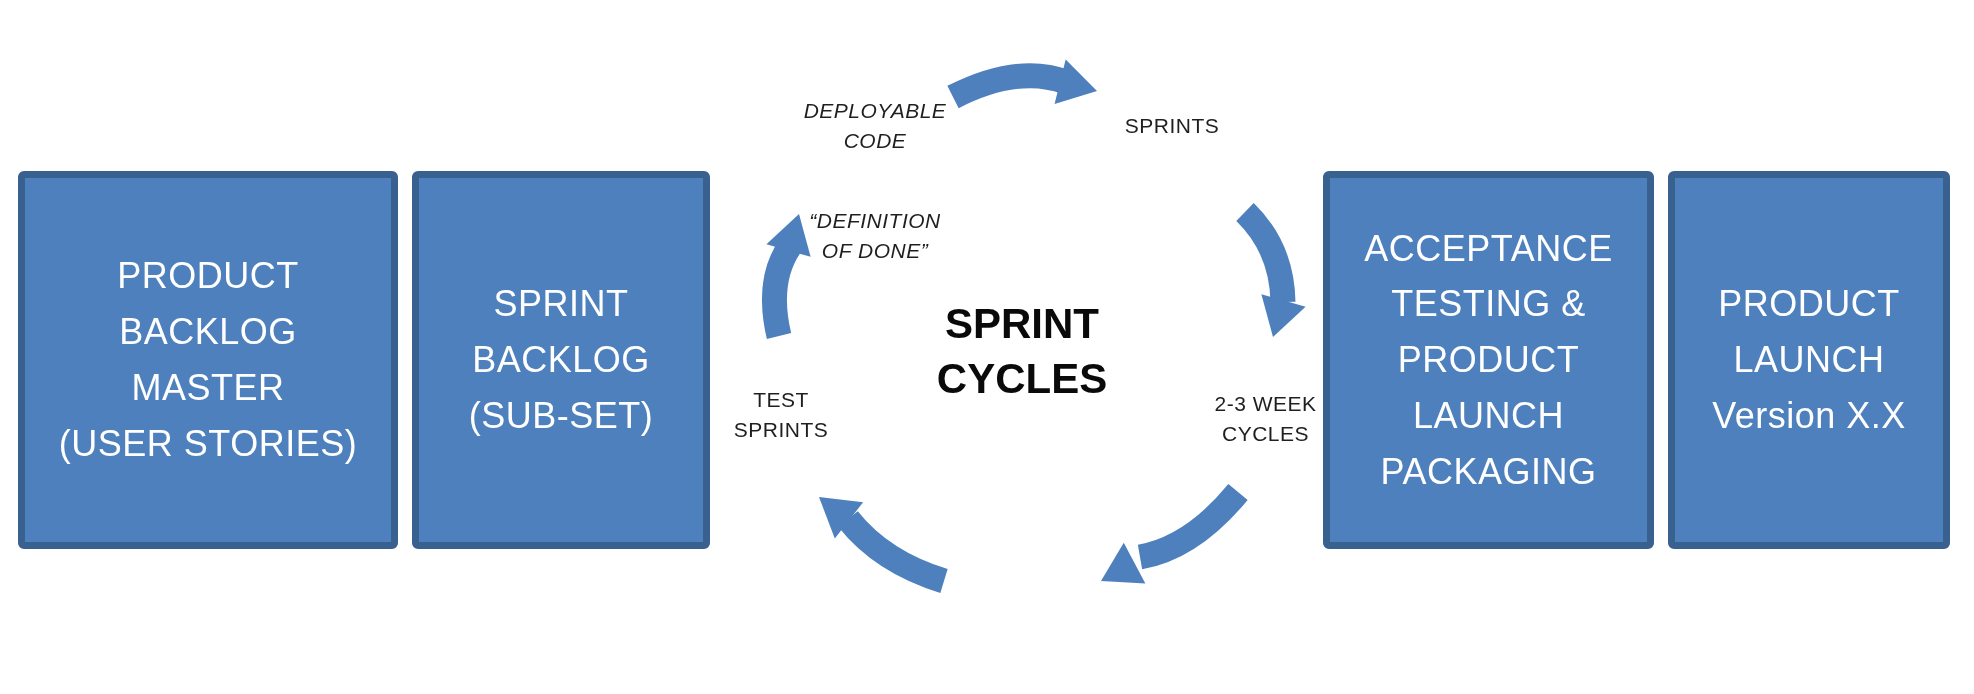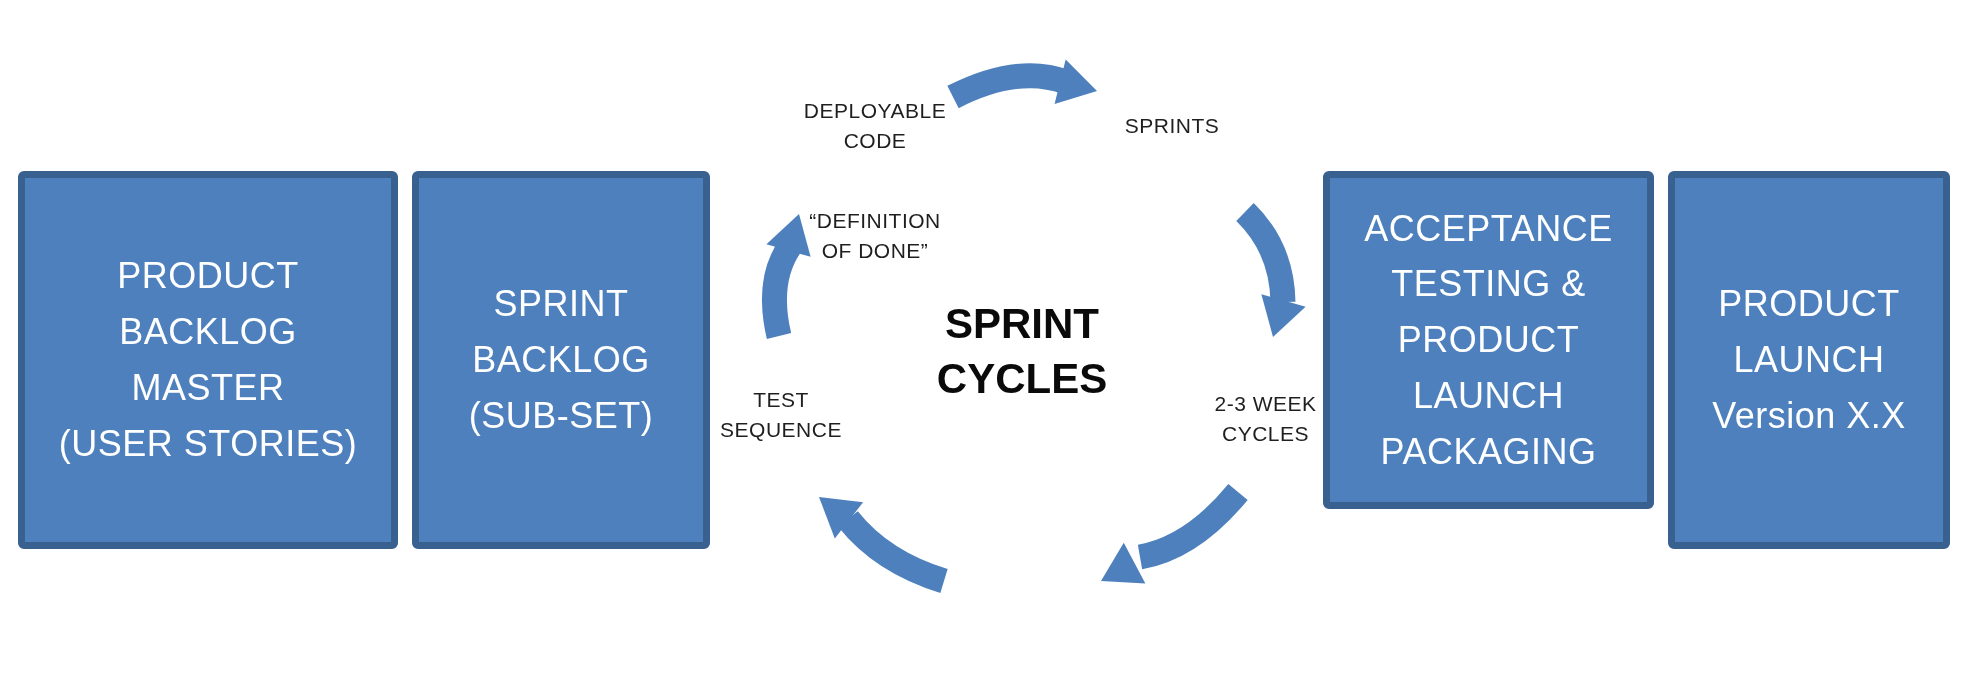--- a/index.html
+++ b/index.html
@@ -24,21 +24,21 @@
   .box-label {
     color: var(--box-text, #ffffff);
     font-size: 36px;
     line-height: 1.55;
     letter-spacing: 0.5px;
     text-align: center;
     white-space: pre-line;
   }
   .box1 { left: 18px;   top: 171px; width: 380px; height: 378px; }
   .box2 { left: 412px;  top: 171px; width: 298px; height: 378px; }
-  .box3 { left: 1323px; top: 171px; width: 331px; height: 338px; align-items: center; }
+  .box3 { left: 1323px; top: 171px; width: 331px; height: 378px; align-items: center; }
   .box4 { left: 1668px; top: 171px; width: 282px; height: 378px; }
 
   .arrows { position: absolute; left: 0; top: 0; width: 1974px; height: 694px; }
   .arrow-band { stroke: var(--arrow, #4d80bd); stroke-width: 25; fill: none; }
   .arrow-head { fill: var(--arrow, #4d80bd); }
 
   .cycle-title {
     position: absolute;
     left: 932px; top: 297px; width: 180px;
     text-align: center;
@@ -50,21 +50,21 @@
   }
   .small-label {
     position: absolute;
     font-size: 21px;
     line-height: 1.43;
     letter-spacing: 0.5px;
     text-align: center;
     color: var(--label-text, #1f1f1f);
     white-space: pre-line;
   }
-  .lbl-deploy  { left: 775px;  top: 66px;  width: 200px; }
+  .lbl-deploy  { left: 775px;  top: 66px;  width: 200px; font-style: italic; }
   .lbl-dod     { margin-top: 20px; }
   .lbl-sprints { left: 1117px; top: 111px; width: 110px; }
   .lbl-weeks   { left: 1193px; top: 389px; width: 145px; }
   .lbl-rapid   { left: 924px;  top: 561px; width: 200px; }
   .lbl-test    { left: 706px;  top: 385px; width: 150px; }
 </style>
 </head>
 <body>
 
 <div class="canvas">
@@ -129,15 +129,15 @@
 OF DONE”</div>
   </div>
 
   <div class="small-label lbl-sprints">SPRINTS</div>
 
   <div class="small-label lbl-weeks">2-3 WEEK
 CYCLES</div>
 
 
   <div class="small-label lbl-test">TEST
-SEQUENCE</div>
+SPRINTS</div>
 
 </div>
 
 </body></html>

